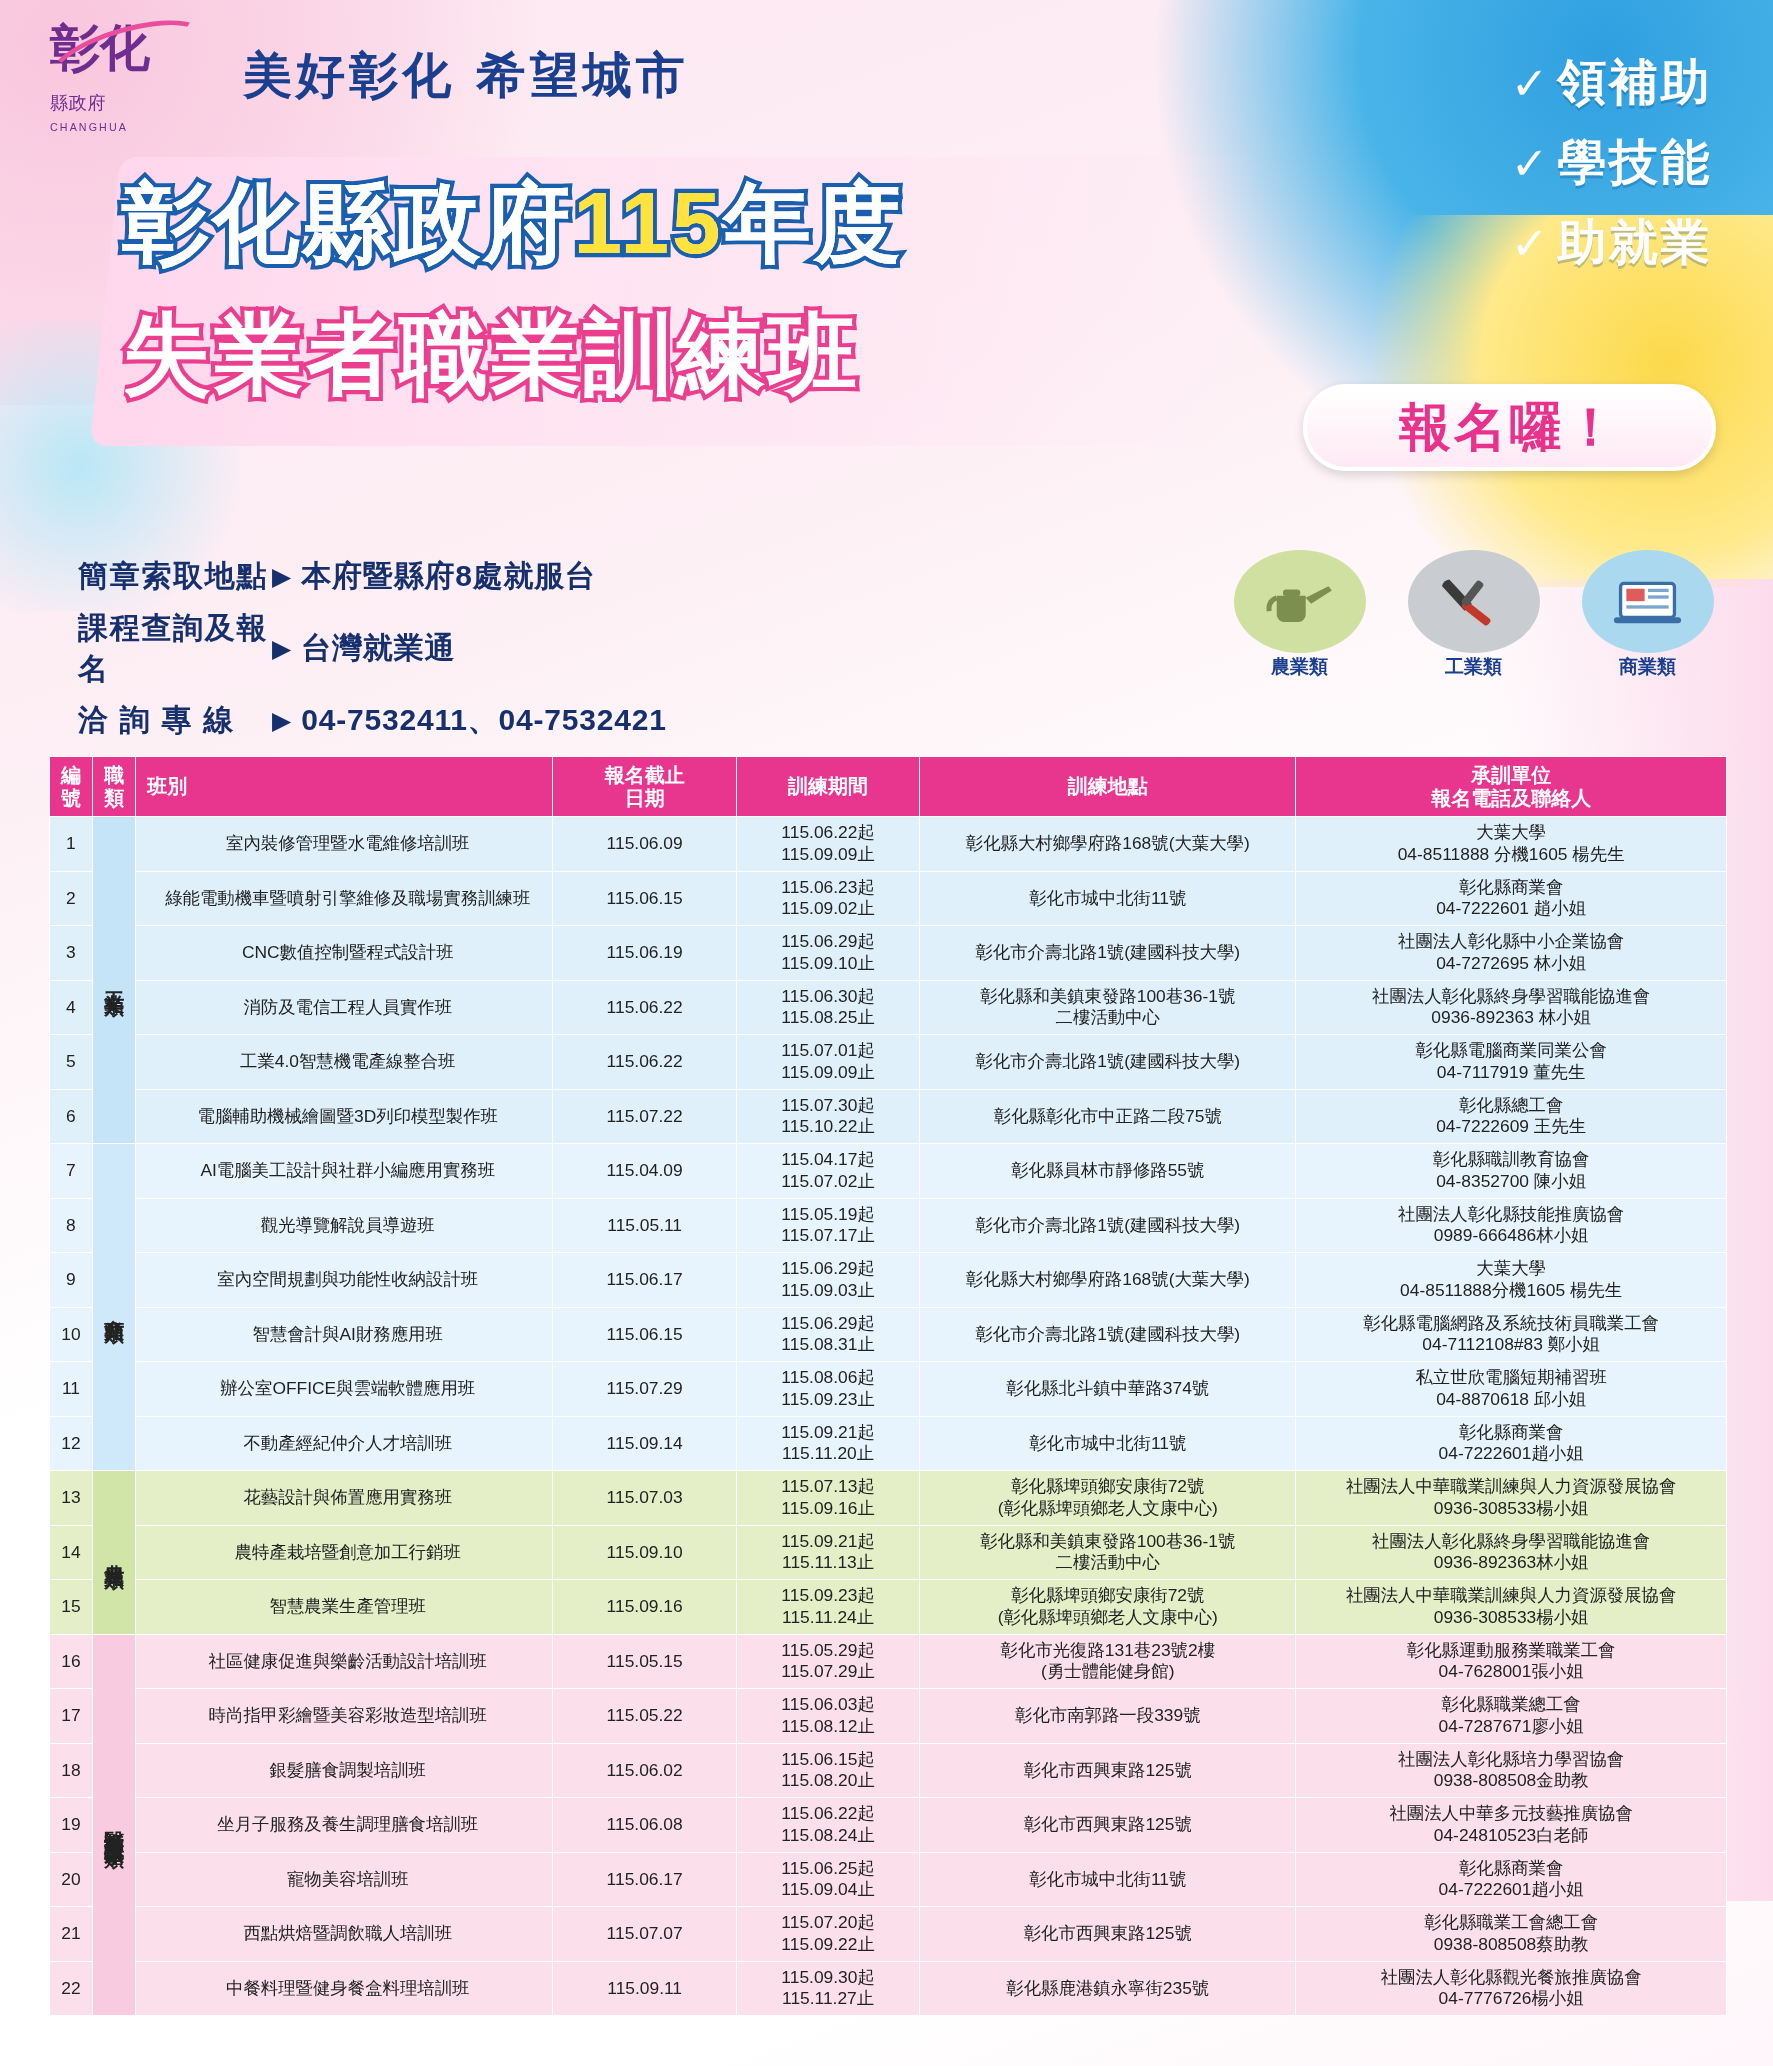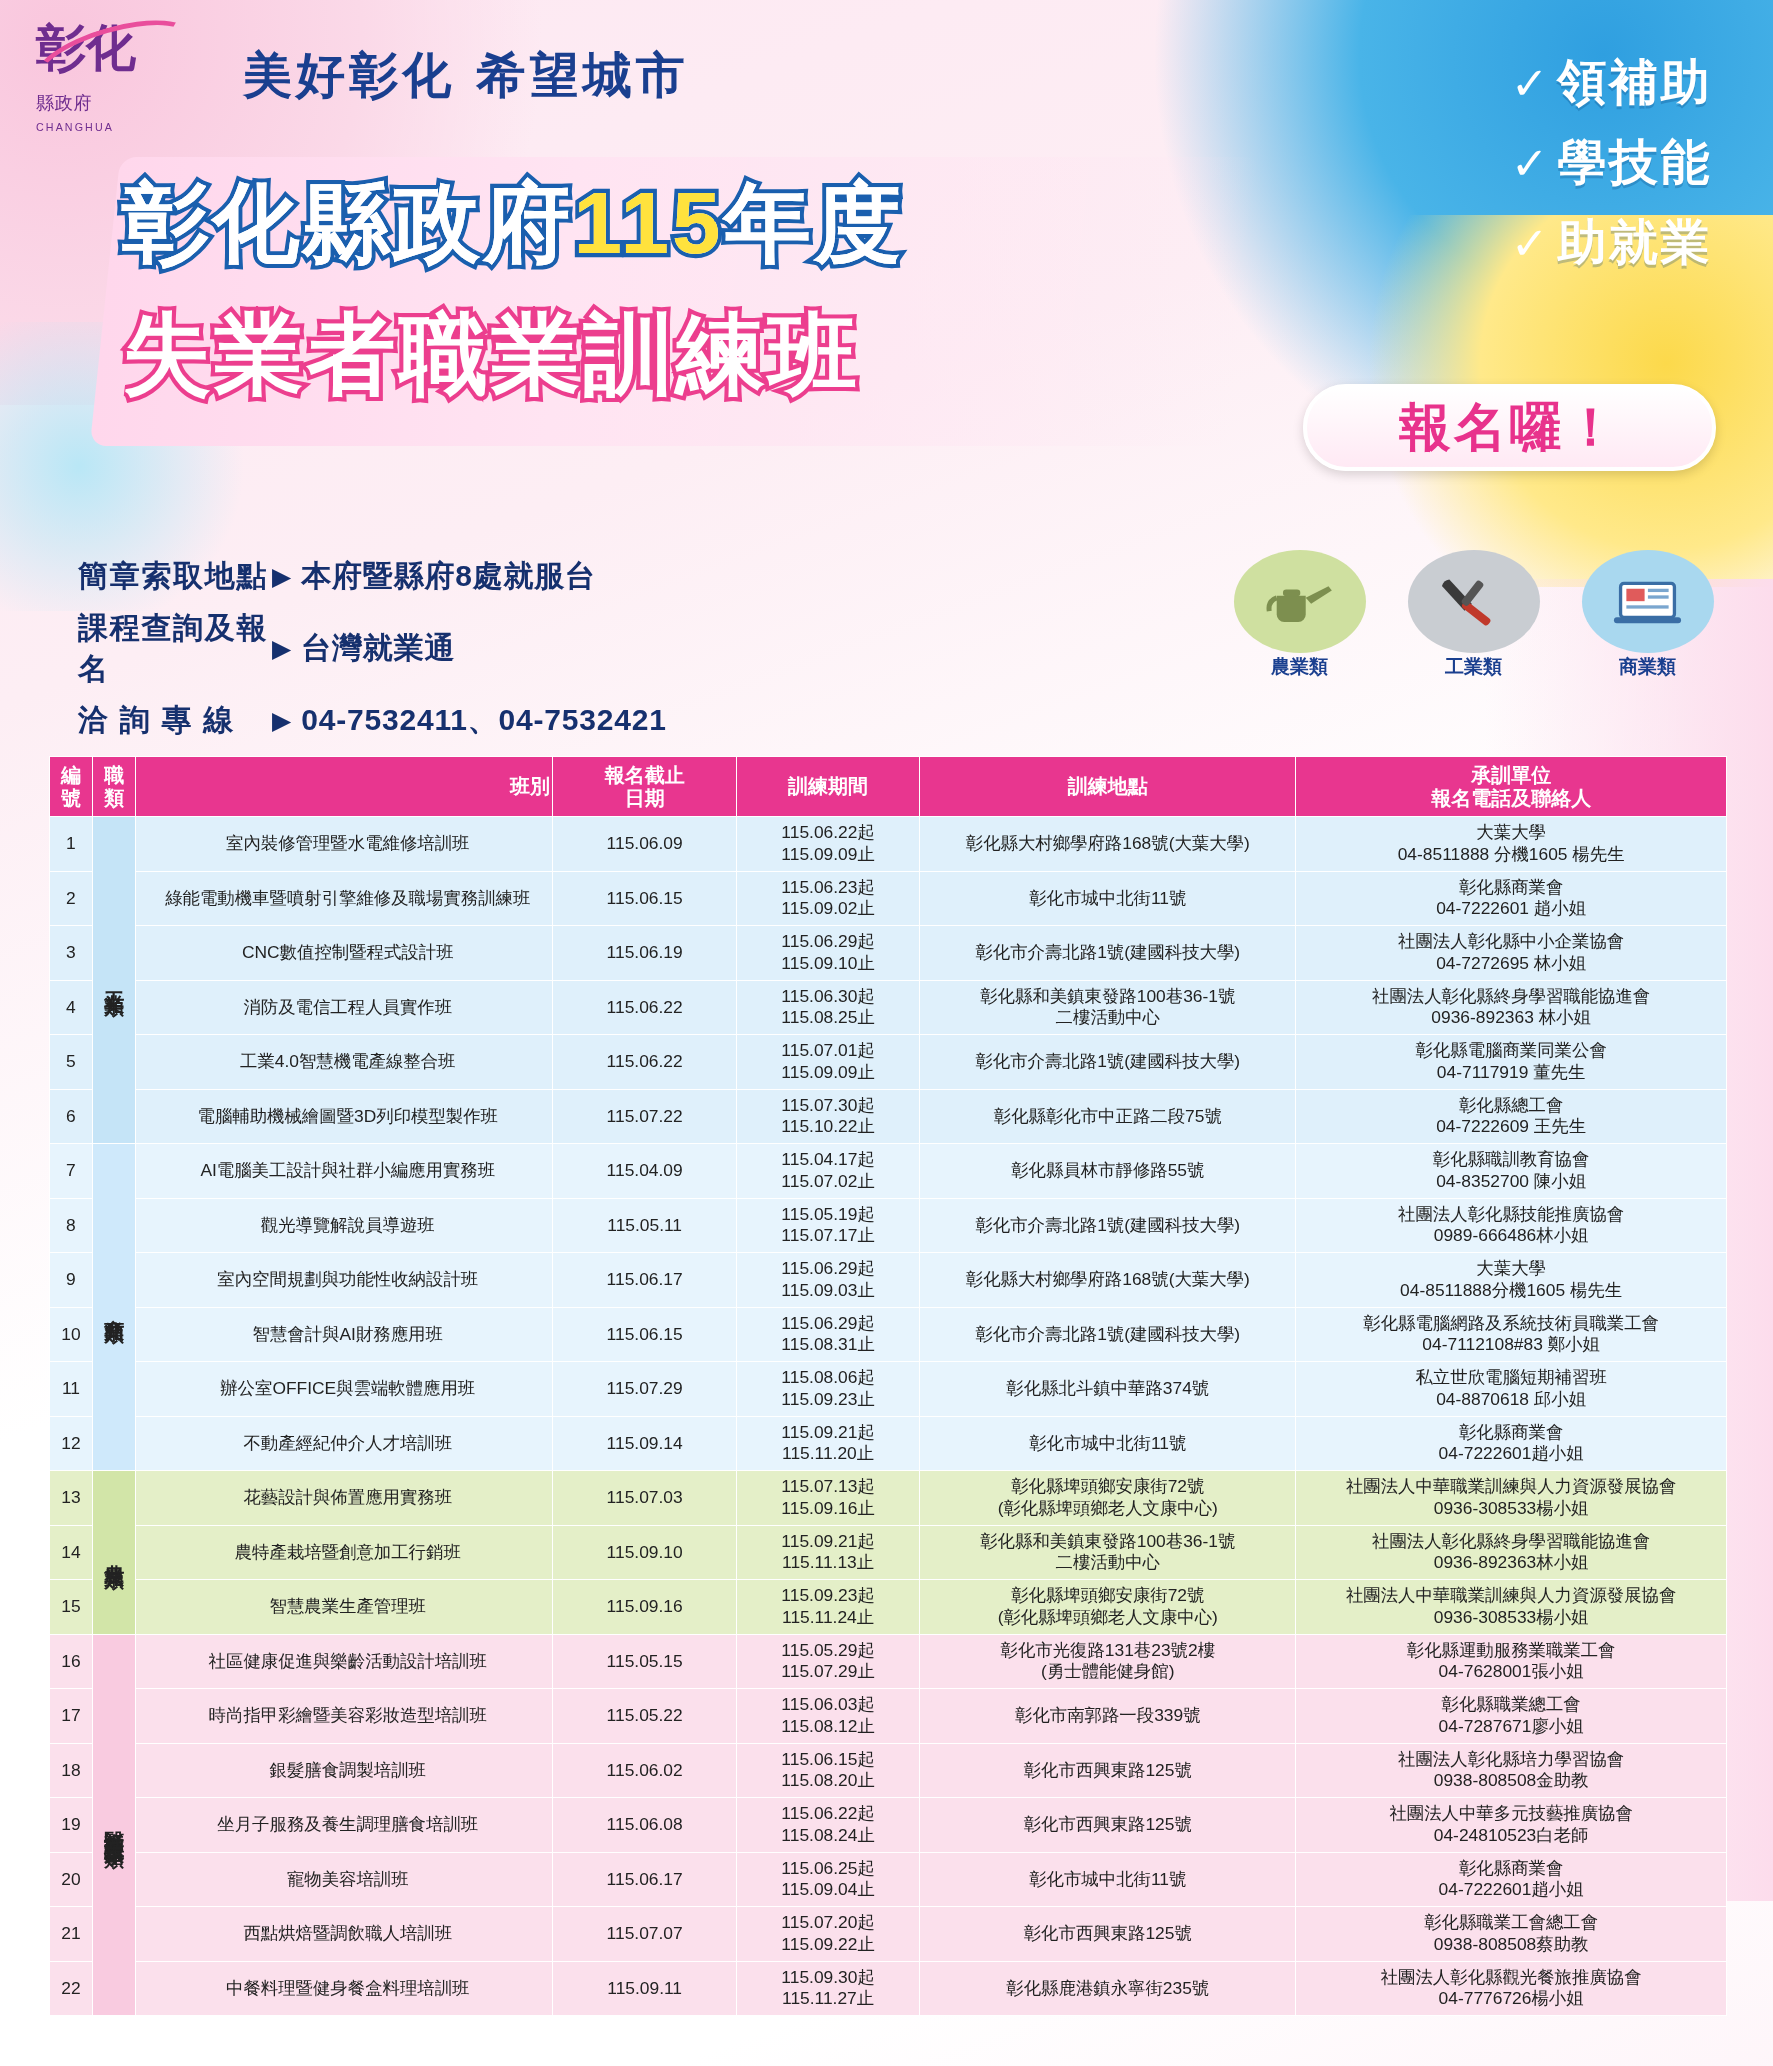--- a/index.html
+++ b/index.html
@@ -22,21 +22,21 @@
     background: radial-gradient(circle at 75% 25%, #2f9fe0 0%, #49b4e8 38%, rgba(118,205,240,0) 70%);
     border-bottom-left-radius: 60% 70%;}
   .bg-yellow { position:absolute; right:-41px; top:215px; width:496px; height:372px;
     background: radial-gradient(circle at 70% 40%, #fcd94b 0%, #ffe98a 45%, rgba(255,243,176,0) 72%);}
   .bg-cyan-left { position:absolute; left:-107px; top:322px; width:372px; height:289px;
     background: radial-gradient(circle at 50% 50%, #b9e7f6 0%, rgba(205,238,250,0) 70%);}
   .bg-right-pink { position:absolute; right:0; top:579px; width:289px; height:1322px;
     background: linear-gradient(270deg,#fcdcec 0%, rgba(252,220,236,0) 100%);}
 
   
-  .logo-wrap { position:absolute; left:36px; top:23px; width:174px; height:95px; }
+  .logo-wrap { position:absolute; left:50px; top:23px; width:174px; height:95px; }
   .logo-chinese { font-family:"DejaVu Serif", serif; font-size:50px; font-weight:bold; color:#6f2d8f; line-height:1;}
   .logo-sub { font-size:18px; color:#6f2d8f; letter-spacing:0.8px; margin-top:18px;}
   .logo-en { font-size:10.7px; color:#6f2d8f; letter-spacing:2.1px; margin-top:6px;}
   .logo-swish { position:absolute; left:-4.1px; top:4.1px; width:165px; height:62px;
      border-radius:50%; border:5.8px solid #e94e9c; border-color:#e94e9c transparent transparent transparent;
      transform: rotate(-16deg); }
 
   .slogan { position:absolute; left:243px; top:43px; font-size:49px; font-weight:bold;
      color:#1a3f8f; letter-spacing:4.1px; font-family:"DejaVu Sans","Liberation Sans",sans-serif;}
 
@@ -82,21 +82,21 @@
   .cat-label { font-size:19px; font-weight:bold; color:#1a3f8f; margin-top:2.5px; line-height:1.15;}
 
   
   table.courses { position:absolute; left:49px; top:756px; width:1678px; border-collapse:collapse;
      font-size:17.4px; color:#222; }
   table.courses th { background:#e8368f; color:#fff; font-size:20px; font-weight:bold;
      border:1.2px solid #ffffff; padding:6.6px 2.5px; line-height:1.15; }
   table.courses td { border:1.2px solid #ffffff; padding:5px 4.1px; text-align:center; line-height:1.25;}
   .c-no { width:45px; }
   .c-cat { width:45px; }
-  .c-name { width:467px; text-align:right; padding-left:10.7px !important;}
+  .c-name { width:467px; text-align:left; padding-left:10.7px !important;}
   .c-dead { width:198px; }
   .c-period { width:198px; }
   .c-place { width:426px; }
   .c-org { width:479px; }
   .row-ind td { background:#dff0fb; }
   .row-com td { background:#e7f4fd; }
   .row-agr td { background:#e4efc8; }
   .row-med td { background:#fbe0ec; }
   .catcell { writing-mode: vertical-rl; text-orientation: upright; font-weight:bold; font-size:20px;
      letter-spacing:2.5px; }

